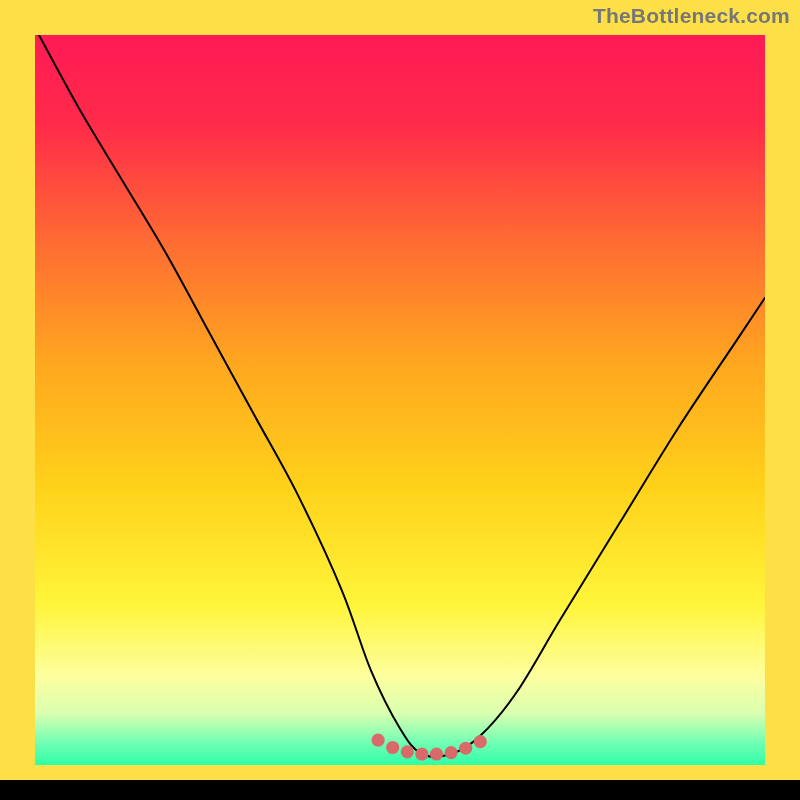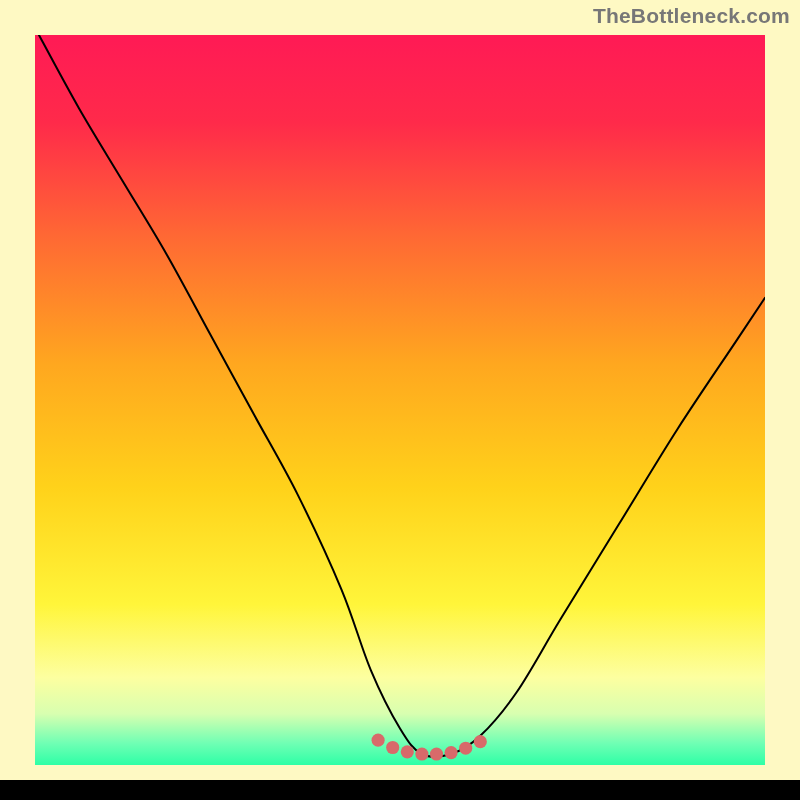--- a/index.html
+++ b/index.html
@@ -8,21 +8,21 @@
     width: 800px;
     height: 800px;
     overflow: hidden;
     background: #000;
     font-family: Arial, Helvetica, sans-serif;
   }
   .frame {
     position: relative;
     width: 800px;
     height: 780px;
-    background: #fef9c3;
+    background: #fde047;
   }
   .watermark {
     position: absolute;
     top: 4px;
     right: 10px;
     color: #777;
     font-size: 21px;
     font-weight: 700;
     letter-spacing: 0.2px;
     font-family: Arial, Helvetica, sans-serif;

